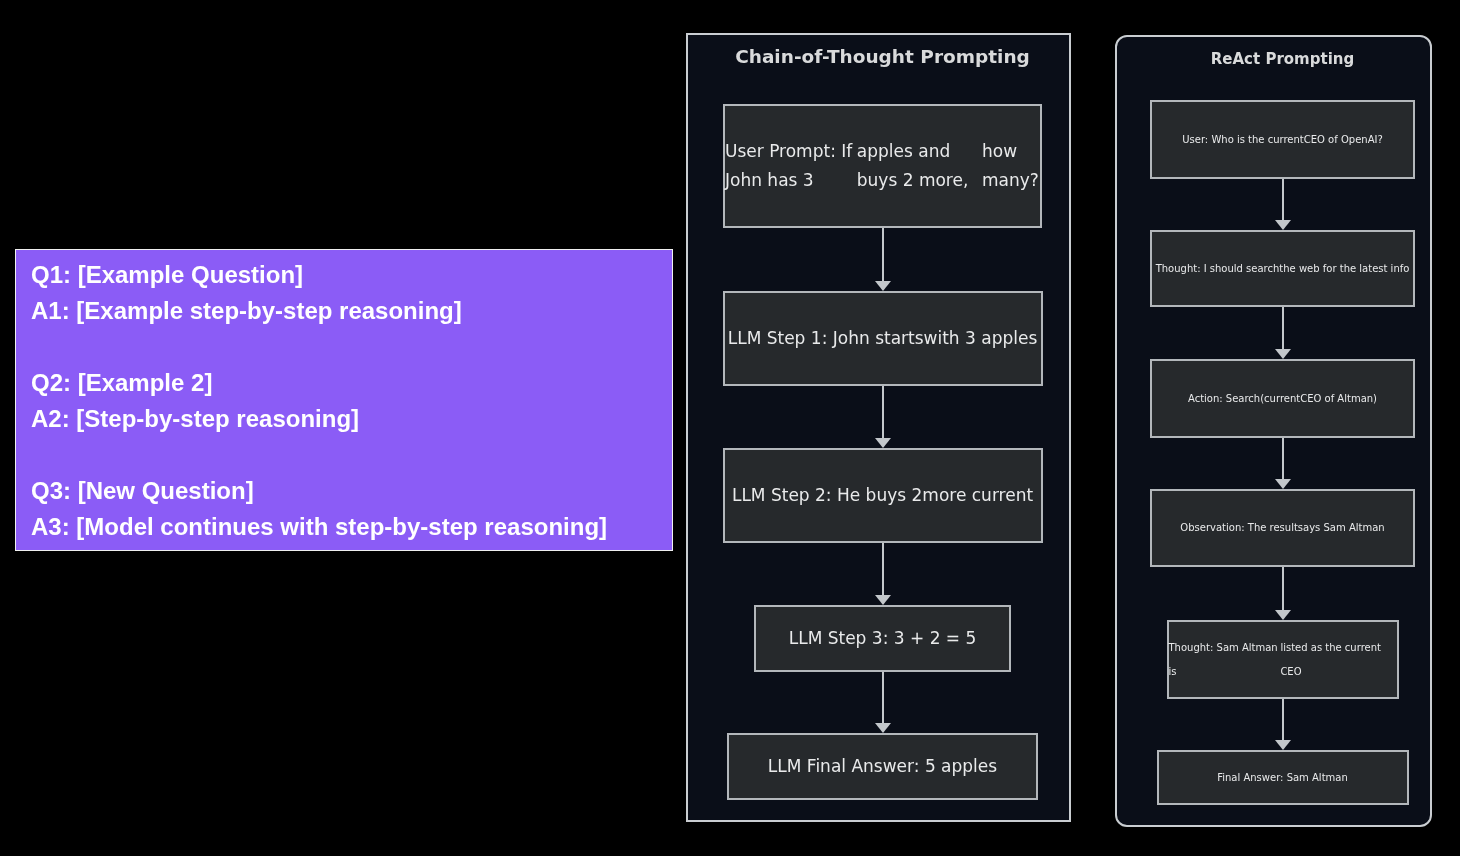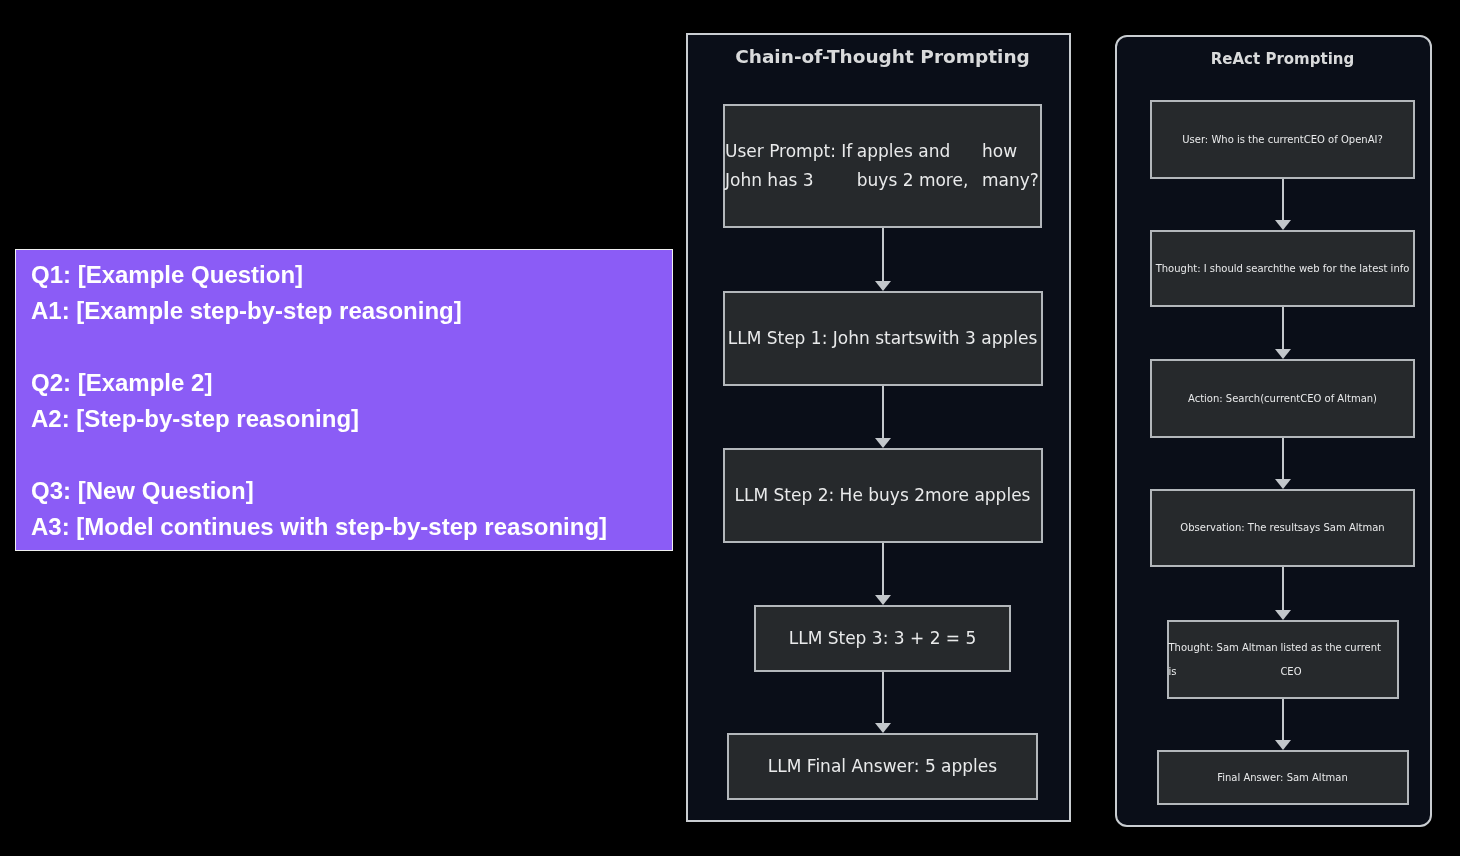--- a/index.html
+++ b/index.html
@@ -140,21 +140,21 @@
       <div>with 3 apples</div>
     </div>
 
     <div class="arrow" style="height:62px">
       <div class="shaft"></div>
       <div class="head"></div>
     </div>
 
     <div class="node" style="width:320px;height:95px">
       <div>LLM Step 2: He buys 2</div>
-      <div>more apples</div>
+      <div>more current</div>
     </div>
 
     <div class="arrow" style="height:62px">
       <div class="shaft"></div>
       <div class="head"></div>
     </div>
 
     <div class="node" style="width:257px;height:67px">
       <div>LLM Step 3: 3 + 2 = 5</div>
     </div>

